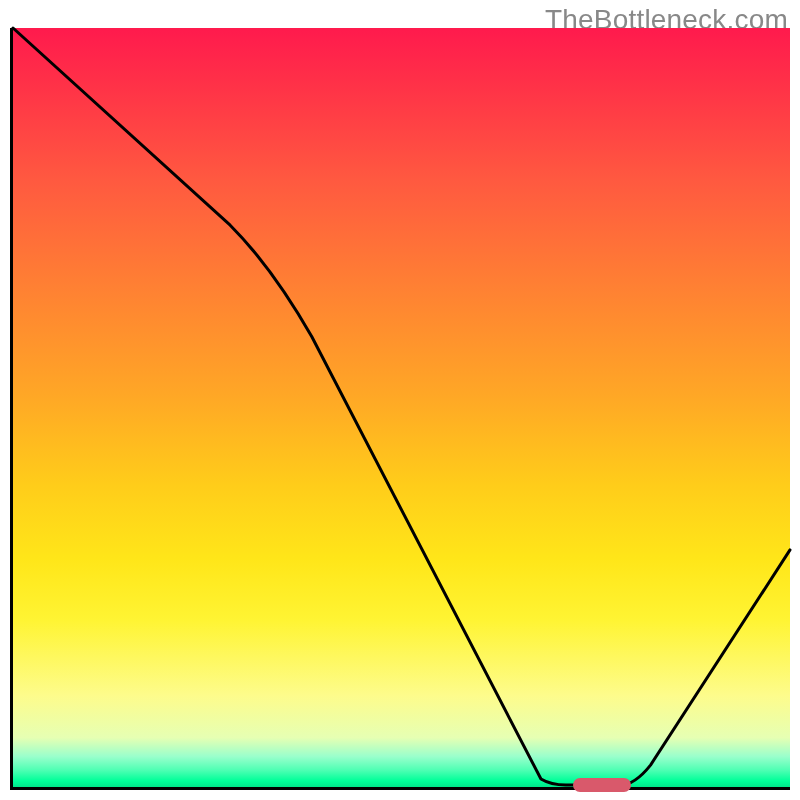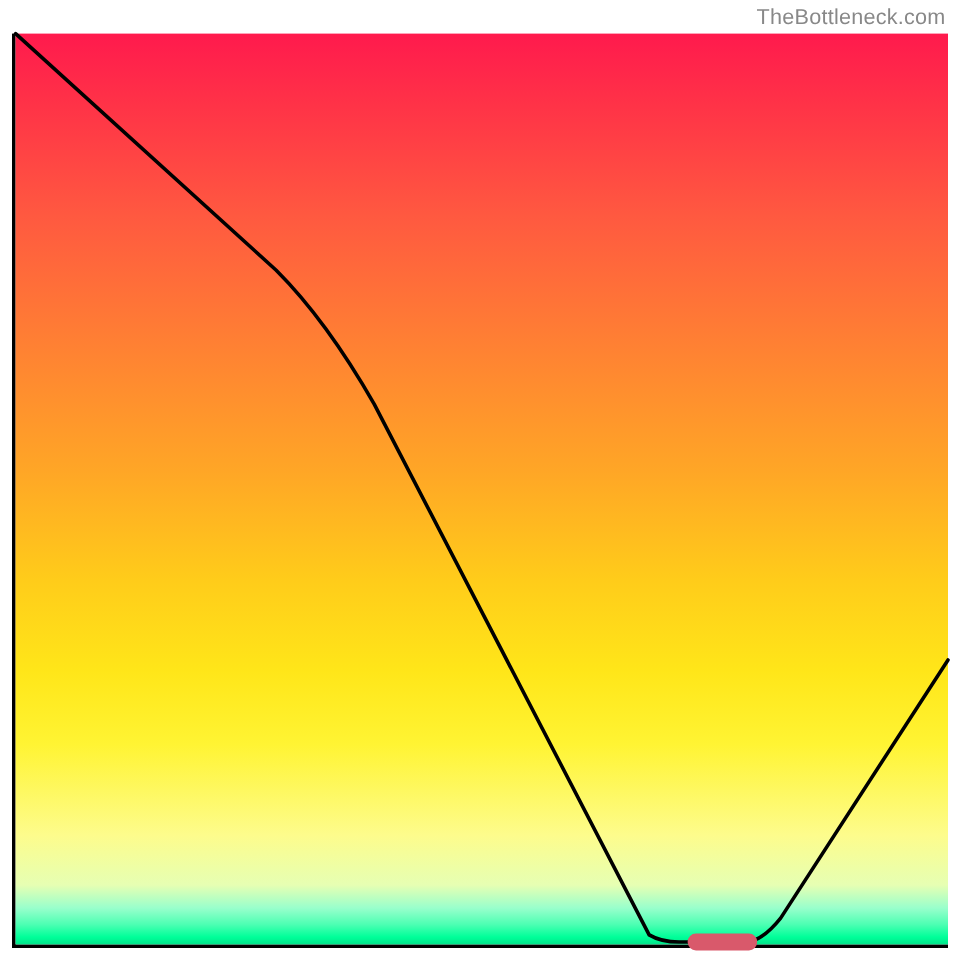--- a/index.html
+++ b/index.html
@@ -2,21 +2,21 @@
 <html><head>
 <meta charset="utf-8">
 <style>
   * { margin: 0; padding: 0; box-sizing: border-box; }
   body { width: 800px; height: 800px; background: #fff; position: relative; font-family: Arial, sans-serif; }
   .watermark {
     position: absolute;
     top: 4px;
     right: 12px;
     color: #888;
-    font-size: 18px;
+    font-size: 28px;
     font-weight: 400;
     letter-spacing: 0.2px;
   }
   .chart-area {
     position: absolute;
     top: 28px;
     left: 10px;
     width: 780px;
     height: 762px;
     border-left: 3px solid #000;

